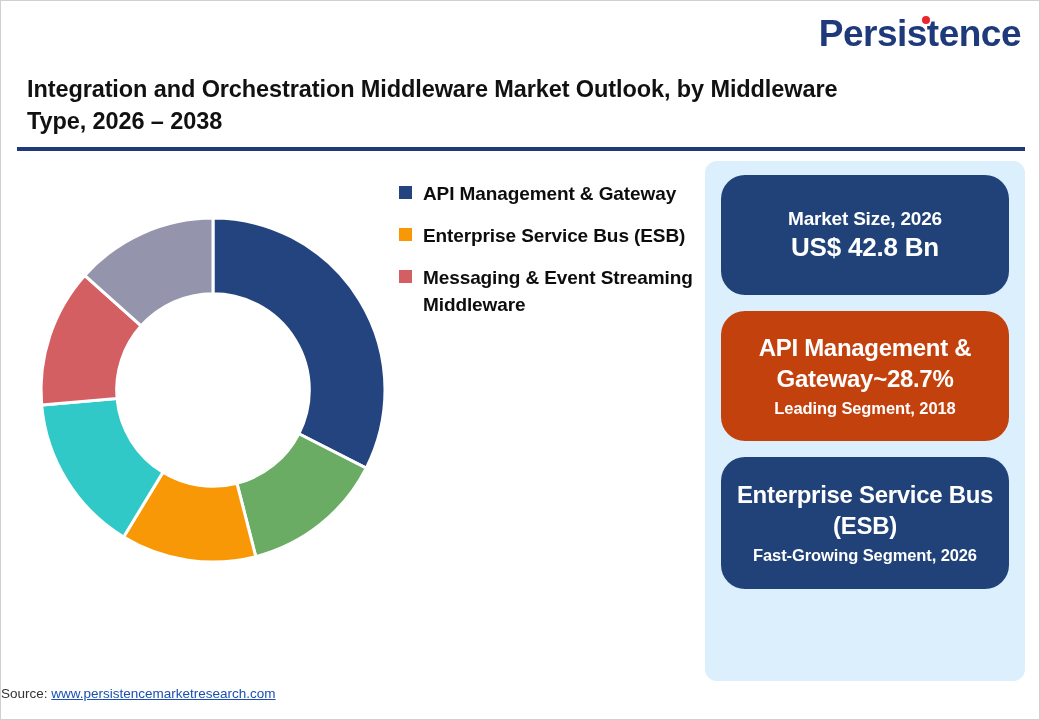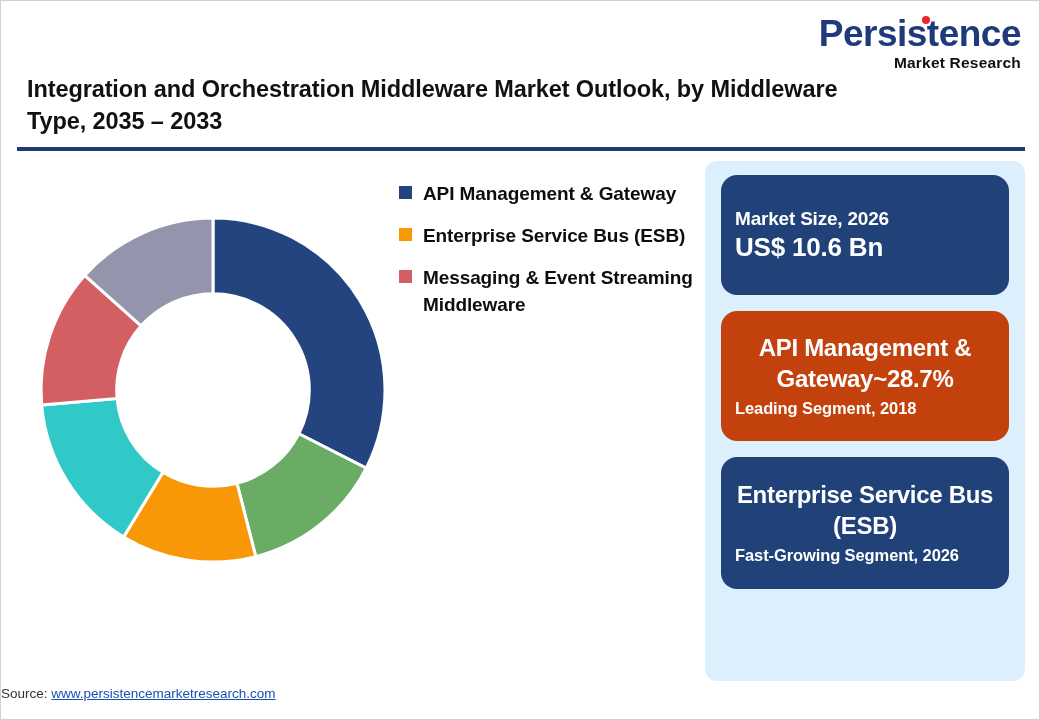--- a/index.html
+++ b/index.html
@@ -103,27 +103,27 @@
     left: 704px; top: 160px;
     width: 320px; height: 520px;
     background: #dbeffc;
     border-radius: 12px;
   }
   .card {
     position: absolute;
     left: 16px;
     width: 288px;
     background: #204279;
-    border-radius: 16px;
+    border-radius: 24px;
     color: #ffffff;
     text-align: center;
     display: flex;
     flex-direction: column;
     justify-content: center;
-    align-items: flex-start;
+    align-items: center;
     padding: 8px 14px;
   }
   #card-1 { top: 14px;  height: 120px; }
   #card-2 { top: 150px; height: 130px; }
   #card-3 { top: 296px; height: 132px; }
 
   .card-kicker {
     font-size: 19px;
     font-weight: bold;
     line-height: 1.25;
@@ -165,24 +165,23 @@
 </head>
 <body>
 
 <div id="page">
 
   <div id="logo">
     <div id="logo-word">
       <span>Persistence</span>
       <span id="logo-dot"></span>
     </div>
-    <div id="logo-sub">Market Research</div>
-  </div>
-
-  <div id="title">Integration and Orchestration Middleware Market Outlook, by Middleware Type, 2035 – 2033</div>
+  </div>
+
+  <div id="title">Integration and Orchestration Middleware Market Outlook, by Middleware Type, 2026 – 2038</div>
   <div id="title-rule" style="background: rgb(31, 58, 122);"></div>
 
   <div id="donut-wrap">
     <svg id="donut" width="356" height="356" viewBox="0 0 356 356">
       <g id="donut-slices">
           <path d="M 178 6 A 172 172 0 0 1 331.2531221603993 256.086365955202 L 263.8217484098236 221.72836493491312 A 96.32000000000001 96.32000000000001 0 0 0 178 81.67999999999999 Z" fill="#24447f" stroke="#ffffff" stroke-width="3"></path>
           <path d="M 331.2531221603993 256.086365955202 A 172 172 0 0 1 220.77466059235513 344.59630371412453 L 201.95380993171887 271.2939300799097 A 96.32000000000001 96.32000000000001 0 0 0 263.8217484098236 221.72836493491312 Z" fill="#6aac63" stroke="#ffffff" stroke-width="3"></path>
           <path d="M 220.77466059235513 344.59630371412453 A 172 172 0 0 1 88.59141706923809 324.93571825227883 L 127.93119355877333 260.2840022212762 A 96.32000000000001 96.32000000000001 0 0 0 201.95380993171887 271.2939300799097 Z" fill="#f99806" stroke="#ffffff" stroke-width="3"></path>
           <path d="M 88.59141706923809 324.93571825227883 A 172 172 0 0 1 6.6650192273743585 193.11040580672798 L 82.05241076732963 186.46182725176766 A 96.32000000000001 96.32000000000001 0 0 0 127.93119355877333 260.2840022212762 Z" fill="#31c8c8" stroke="#ffffff" stroke-width="3"></path>
           <path d="M 6.6650192273743585 193.11040580672798 A 172 172 0 0 1 49.69812298704065 63.44595880130875 L 106.15094887274276 113.8497369287329 A 96.32000000000001 96.32000000000001 0 0 0 82.05241076732963 186.46182725176766 Z" fill="#d45f63" stroke="#ffffff" stroke-width="3"></path>
@@ -203,21 +202,21 @@
     <div class="legend-item">
       <span class="legend-swatch" style="background: rgb(212, 95, 99);"></span>
       <span class="legend-label">Messaging &amp; Event Streaming Middleware</span>
     </div>
   </div>
 
   <div id="panel" style="background: rgb(219, 239, 252);">
 
     <div class="card" id="card-1" style="background: rgb(32, 66, 121);">
       <div class="card-kicker">Market Size, 2026</div>
-      <div class="card-value">US$ 10.6 Bn</div>
+      <div class="card-value">US$ 42.8 Bn</div>
     </div>
 
     <div class="card" id="card-2" style="background: #c2410c;">
       <div class="card-headline">API Management &amp; Gateway~28.7%</div>
       <div class="card-sub">Leading Segment, 2018</div>
     </div>
 
     <div class="card" id="card-3" style="background: rgb(32, 66, 121);">
       <div class="card-headline">Enterprise Service Bus (ESB)</div>
       <div class="card-sub">Fast-Growing Segment, 2026</div>

